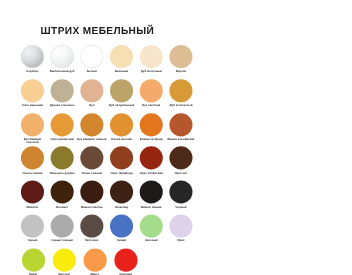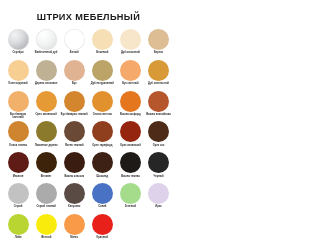--- a/index.html
+++ b/index.html
@@ -14,21 +14,21 @@
     font-family: "Liberation Sans", "DejaVu Sans", sans-serif;
     overflow: hidden;
     -webkit-font-smoothing: antialiased;
   }
 
   #catalog {
     width: 177px;
     height: 250px;
     position: relative;
     box-sizing: border-box;
-    padding: 0;
+    padding: 12px;
     background: #ffffff;
   }
 
   
   .title-bar {
     width: 100%;
     text-align: center;
     padding-top: 6px;
     padding-bottom: 4px;
   }

